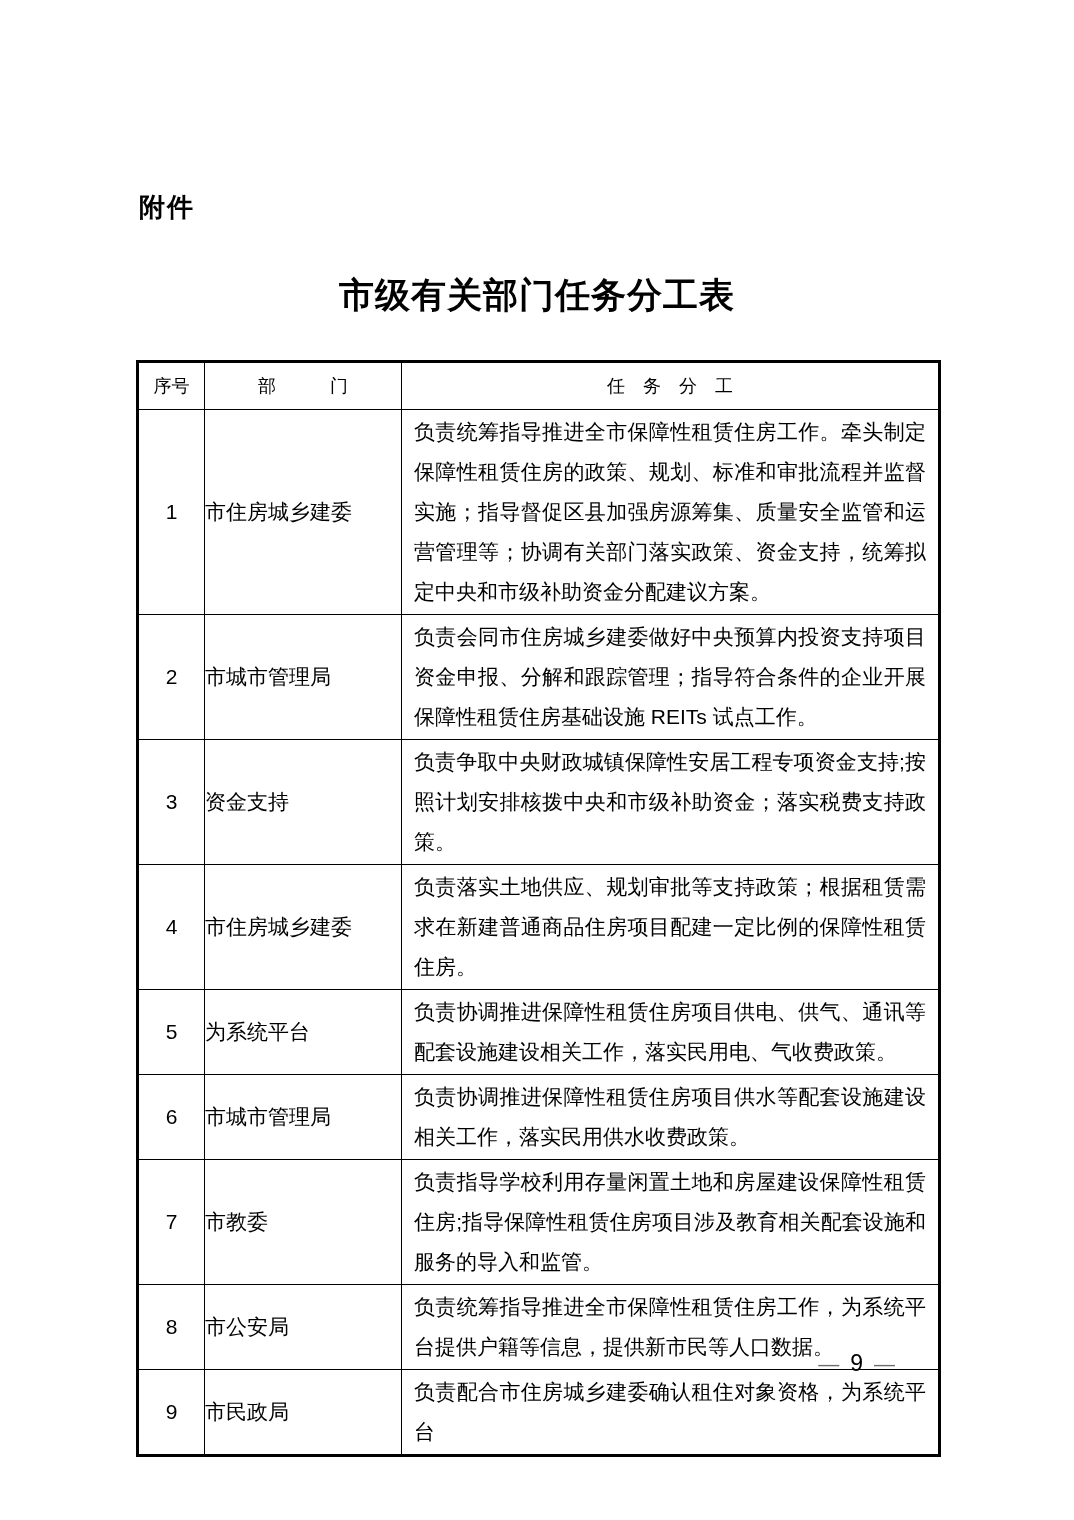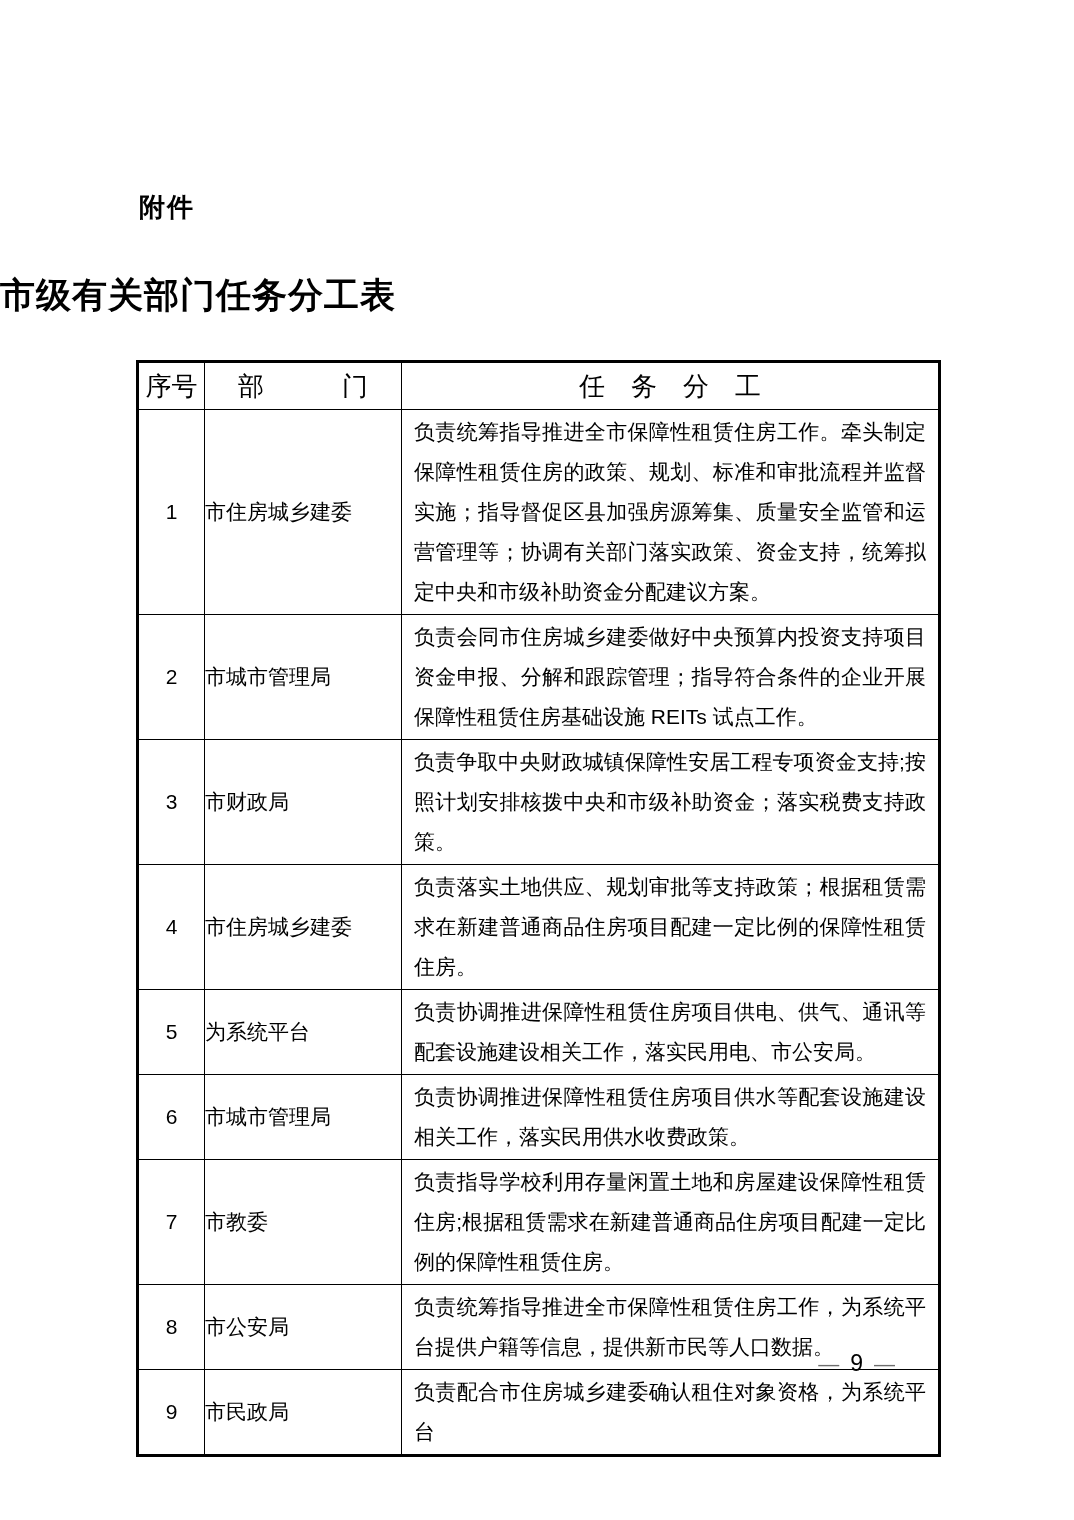--- a/index.html
+++ b/index.html
@@ -19,42 +19,42 @@
     font-size: 26px;
     font-weight: 600;
     letter-spacing: 2px;
   }
   .doc-title {
     position: absolute;
     left: 0;
     right: 0;
     top: 272px;
     margin: 0;
-    text-align: left;
+    text-align: center;
     font-family: Liberation Sans, sans-serif;
     font-size: 35px;
     font-weight: 700;
     letter-spacing: 1px;
   }
   table.task-table {
     position: absolute;
     left: 136px;
     top: 360px;
     width: 802px;
     border-collapse: collapse;
     table-layout: fixed;
     border: 3px solid #000;
   }
   .task-table col.c-no   { width: 67px; }
   .task-table col.c-dept { width: 197px; }
   .task-table col.c-task { width: 538px; }
   .task-table th {
     border: 1.5px solid #000;
     height: 46px;
-    font-size: 26px;
+    font-size: 18px;
     font-weight: 500;
     text-align: center;
     vertical-align: middle;
     padding: 0;
   }
   .task-table td {
     border: 1.5px solid #000;
     font-size: 21px;
     line-height: 40px;
     vertical-align: middle;
@@ -111,42 +111,42 @@
         <td class="cell-dept">市住房城乡建委</td>
         <td class="cell-task">负责统筹指导推进全市保障性租赁住房工作。牵头制定保障性租赁住房的政策、规划、标准和审批流程并监督实施；指导督促区县加强房源筹集、质量安全监管和运营管理等；协调有关部门落实政策、资金支持，统筹拟定中央和市级补助资金分配建议方案。</td>
       </tr>
       <tr style="height:120px;">
         <td class="cell-no">2</td>
         <td class="cell-dept">市城市管理局</td>
         <td class="cell-task">负责会同市住房城乡建委做好中央预算内投资支持项目资金申报、分解和跟踪管理；指导符合条件的企业开展保障性租赁住房基础设施 REITs 试点工作。</td>
       </tr>
       <tr style="height:84px;">
         <td class="cell-no">3</td>
-        <td class="cell-dept">市财政局</td>
+        <td class="cell-dept">资金支持</td>
         <td class="cell-task">负责争取中央财政城镇保障性安居工程专项资金支持;按照计划安排核拨中央和市级补助资金；落实税费支持政策。</td>
       </tr>
       <tr style="height:84px;">
         <td class="cell-no">4</td>
         <td class="cell-dept">市住房城乡建委</td>
         <td class="cell-task">负责落实土地供应、规划审批等支持政策；根据租赁需求在新建普通商品住房项目配建一定比例的保障性租赁住房。</td>
       </tr>
       <tr style="height:84px;">
         <td class="cell-no">5</td>
         <td class="cell-dept">为系统平台</td>
-        <td class="cell-task">负责协调推进保障性租赁住房项目供电、供气、通讯等配套设施建设相关工作，落实民用电、市公安局。</td>
+        <td class="cell-task">负责协调推进保障性租赁住房项目供电、供气、通讯等配套设施建设相关工作，落实民用电、气收费政策。</td>
       </tr>
       <tr style="height:84px;">
         <td class="cell-no">6</td>
         <td class="cell-dept">市城市管理局</td>
         <td class="cell-task">负责协调推进保障性租赁住房项目供水等配套设施建设相关工作，落实民用供水收费政策。</td>
       </tr>
       <tr style="height:120px;">
         <td class="cell-no">7</td>
         <td class="cell-dept">市教委</td>
-        <td class="cell-task">负责指导学校利用存量闲置土地和房屋建设保障性租赁住房;根据租赁需求在新建普通商品住房项目配建一定比例的保障性租赁住房。</td>
+        <td class="cell-task">负责指导学校利用存量闲置土地和房屋建设保障性租赁住房;指导保障性租赁住房项目涉及教育相关配套设施和服务的导入和监管。</td>
       </tr>
       <tr style="height:84px;">
         <td class="cell-no">8</td>
         <td class="cell-dept">市公安局</td>
         <td class="cell-task">负责统筹指导推进全市保障性租赁住房工作，为系统平台提供户籍等信息，提供新市民等人口数据。</td>
       </tr>
       <tr style="height:44px;">
         <td class="cell-no">9</td>
         <td class="cell-dept">市民政局</td>
         <td class="cell-task">负责配合市住房城乡建委确认租住对象资格，为系统平台</td>

